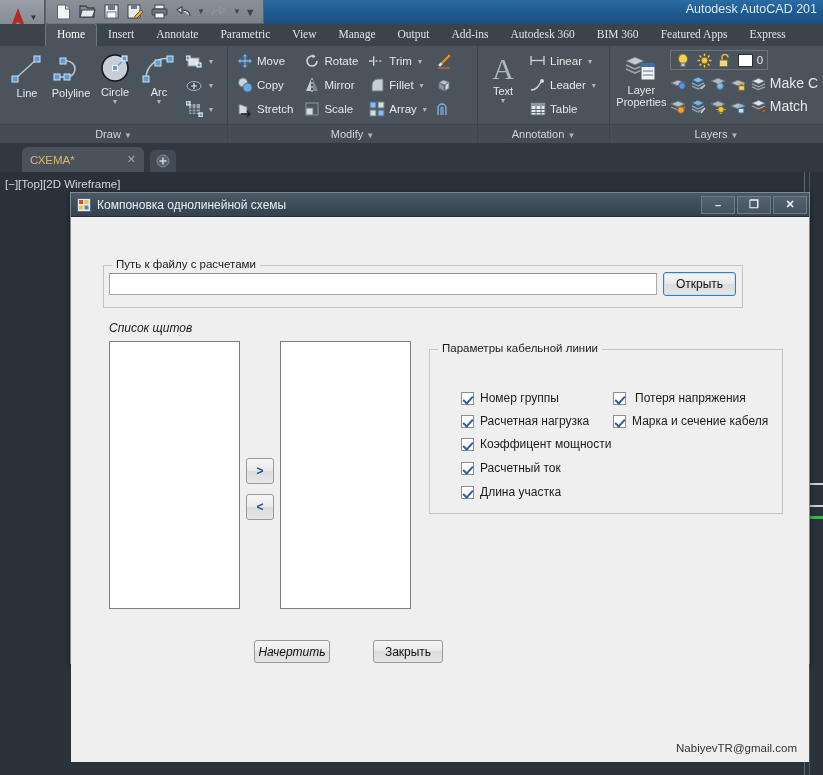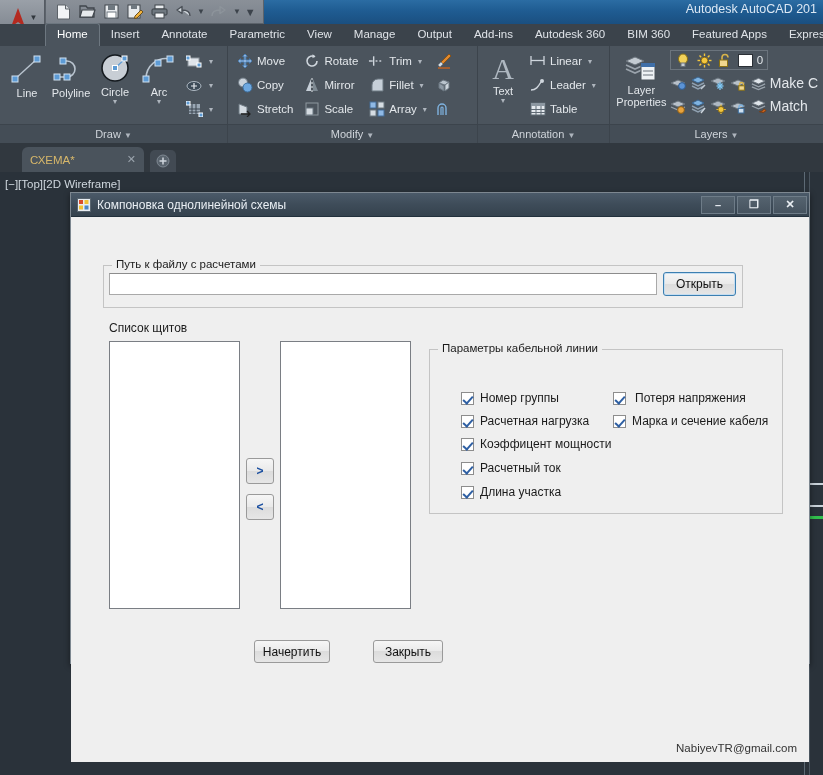--- a/index.html
+++ b/index.html
@@ -44,21 +44,21 @@
   }
 
   
   .tabbar {
     position:absolute; left:0; top:24px; width:823px; height:22px;
     background:#3b434b;
   }
   .tabs { position:absolute; left:45px; top:24px; height:22px; display:flex; align-items:flex-end; }
   .tab {
     font-size:11.5px; color:#dfe3e8; padding:3px 11px 4px 11px;
-    white-space:nowrap; line-height:15px;
+    white-space:nowrap; line-height:15px;font-family:Liberation Serif, serif;
   }
   .tab.active {
     background:#4b545d; color:#ffffff;
     border-top:1px solid #6d7780; border-left:1px solid #6d7780; border-right:1px solid #6d7780;
     border-radius:3px 3px 0 0;
   }
 
   
   .ribbon {
     position:absolute; left:0; top:46px; width:823px; height:97px;
@@ -176,21 +176,21 @@
   .btn {
     position:absolute;
     background: linear-gradient(180deg,#f6f6f6 0%,#eaeaea 48%,#dcdcdc 50%,#e6e6e6 100%);
     border:1px solid #9a9a9a; border-radius:3px;
     font-size:12px; color:#111;
     display:flex; align-items:center; justify-content:center;
     font-family:"Liberation Sans", sans-serif;
   }
   .btn.focused { border:1px solid #3c7fb1; box-shadow: inset 0 0 0 1px #c5ddf0; }
 
-  .caption { position:absolute; font-size:12px; color:#1b1b1b; }
+  .caption { position:absolute; font-size:12px; color:#1b1b1b;font-style:italic; }
   .listbox {
     position:absolute; background:#ffffff; border:1px solid #7a7e84;
   }
   .arrowbtn {
     position:absolute; width:28px; height:26px;
     background: linear-gradient(180deg,#f6f6f6 0%,#eaeaea 48%,#dcdcdc 50%,#e6e6e6 100%);
     border:1px solid #9a9a9a; border-radius:3px;
     display:flex; align-items:center; justify-content:center;
     font-size:12px; color:#1b4fa0; font-weight:bold;
   }
@@ -771,18 +771,18 @@
 
     <div class="chkrow" style="left:542px; top:174px;gap:9px;">
       <span class="chk"></span>
       <span>Потеря напряжения</span>
     </div>
     <div class="chkrow" style="left:542px; top:197px;">
       <span class="chk"></span>
       <span>Марка и сечение кабеля</span>
     </div>
 
-    <div class="btn" style="left:183px; top:423px; width:76px; height:23px;">Начертить</div>
+    <div class="btn" style="left:183px; top:423px; width:76px; height:23px;font-style:italic;">Начертить</div>
     <div class="btn" style="left:266px; top:423px; width:70px; height:23px;margin-left:36px;">Закрыть</div>
 
     <div class="footer-mail">NabiyevTR@gmail.com</div>
   </div>
 </div>
 
 </body></html>

